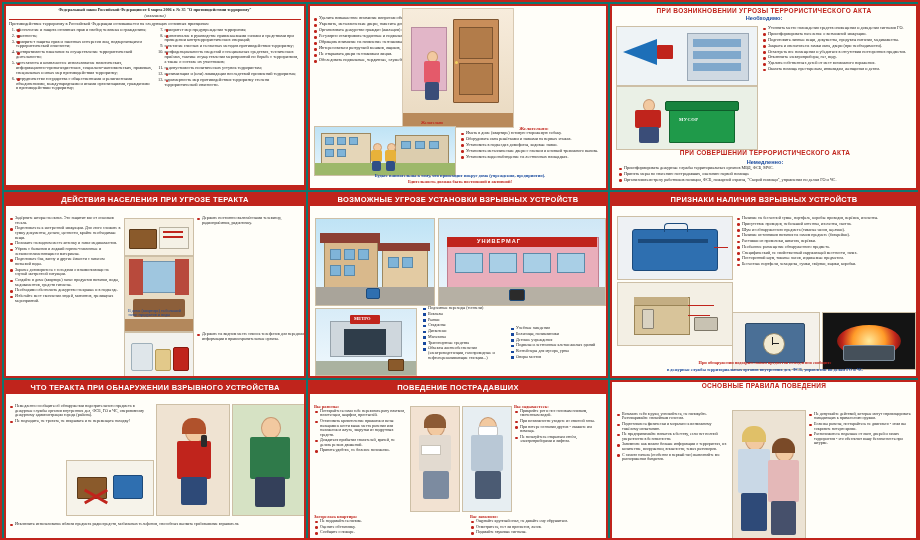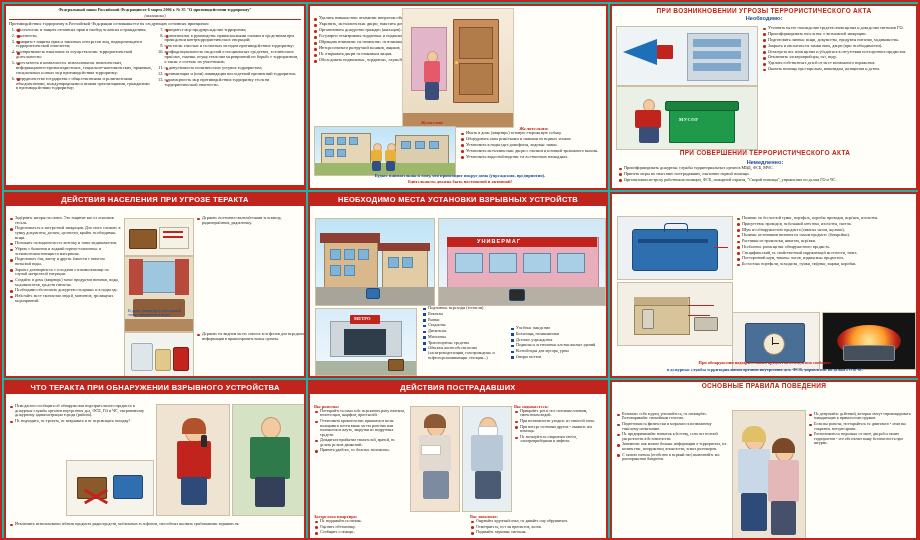--- a/index.html
+++ b/index.html
@@ -7,21 +7,21 @@
     width:920px;height:540px;
     background:#ffffff;
     font-family:"Liberation Serif", serif;
     font-size:5px;
     color:#1a1a1a;
     overflow:hidden;
   }
   .poster{
     position:relative;
     width:920px;height:540px;
-    background:#14b8a6;
+    background:#0f766e;
     box-sizing:border-box;
     border:2px solid #c0241c;
   }
   .panel{
     position:absolute;
     box-sizing:border-box;
     border:2px solid #c0241c;
     background:#fffef9;
     overflow:hidden;
   }
@@ -273,21 +273,21 @@
     </div>
 
     <div class="imgbox" style="position:absolute;left:118px;top:138px;width:68px;height:44px;border:1px solid #cdbfa6;background:#f2f2ee;">
       <div style="position:absolute;left:6px;top:10px;width:20px;height:26px;background:#dfe6ea;border:1px solid #9fb0ba;border-radius:2px;"></div>
       <div style="position:absolute;left:30px;top:16px;width:14px;height:20px;background:#e2c98a;border:1px solid #b59a56;border-radius:2px;"></div>
       <div style="position:absolute;left:48px;top:14px;width:14px;height:22px;background:#c0241c;border:1px solid #86180f;border-radius:2px;"></div>
     </div>
   </div>
 
   <div class="panel" style="left:306px;top:190px;width:300px;height:186px;">
-    <div class="ptitle t9 redbar">НЕОБХОДИМО МЕСТА УСТАНОВКИ ВЗРЫВНЫХ УСТРОЙСТВ</div>
+    <div class="ptitle t9 redbar">ВОЗМОЖНЫЕ УГРОЗЕ УСТАНОВКИ ВЗРЫВНЫХ УСТРОЙСТВ</div>
 
     <div class="imgbox" style="position:absolute;left:5px;top:24px;width:118px;height:86px;border:1px solid #cdbfa6;">
       <div class="sky" style="position:absolute;inset:0;"></div>
       <div class="bld" style="left:8px;top:22px;width:52px;height:46px;background:#d9b98c;"></div>
       <div class="roofr" style="left:4px;top:14px;width:60px;height:10px;background:#8d3f33;"></div>
       <div class="win" style="left:14px;top:30px;width:9px;height:9px;"></div>
       <div class="win" style="left:28px;top:30px;width:9px;height:9px;"></div>
       <div class="win" style="left:42px;top:30px;width:9px;height:9px;"></div>
       <div class="win" style="left:14px;top:46px;width:9px;height:9px;"></div>
       <div class="win" style="left:28px;top:46px;width:9px;height:9px;"></div>
@@ -340,20 +340,21 @@
       <div style="position:absolute;left:14px;top:12px;width:70px;height:34px;background:#cfd7dd;border:1px solid #97a3ac;"></div>
       <div style="position:absolute;left:28px;top:20px;width:42px;height:26px;background:#2f3d4a;"></div>
       <div style="position:absolute;left:34px;top:6px;width:30px;height:9px;background:#c0241c;border-radius:1px;"></div>
       <div style="position:absolute;left:38px;top:6.5px;font-size:4.5px;color:#fff;font-weight:bold;">МЕТРО</div>
       <div class="ground" style="height:14px;background:#aab2a0;"></div>
       <div class="case" style="left:72px;bottom:4px;width:14px;height:10px;"></div>
     </div>
   </div>
 
   <div class="panel" style="left:608px;top:190px;width:308px;height:186px;">
+    <div class="ptitle t9 redbar">ПРИЗНАКИ НАЛИЧИЯ ВЗРЫВНЫХ УСТРОЙСТВ</div>
     <div style="position:absolute;left:124px;top:22px;width:180px;">
       <ul style="font-size:4.1px;">
         <li>Наличие на бесхозной сумке, портфеле, коробке проводов, верёвок, изоленты.</li>
         <li>Присутствие проводов, небольшой антенны, изоленты, скотча.</li>
         <li>Шум из обнаруженного предмета (тиканье часов, щелчки).</li>
         <li>Наличие источников питания на самом предмете (батарейки).</li>
         <li>Растяжки из проволоки, шпагата, верёвки.</li>
         <li>Необычное размещение обнаруженного предмета.</li>
         <li>Специфический, не свойственный окружающей местности, запах.</li>
         <li>Посторонний шум, тиканье часов, издаваемые предметом.</li>
@@ -427,21 +428,21 @@
 
     <div class="imgbox" style="position:absolute;left:60px;top:78px;width:86px;height:54px;border:1px solid #cdbfa6;background:#f6f3ea;">
       <div class="case" style="left:10px;top:16px;width:28px;height:20px;"></div>
       <div class="bag" style="left:46px;top:14px;width:28px;height:22px;"></div>
       <div style="position:absolute;left:16px;top:34px;width:26px;height:3px;background:#c0241c;transform:rotate(30deg);"></div>
       <div style="position:absolute;left:16px;top:34px;width:26px;height:3px;background:#c0241c;transform:rotate(-30deg);"></div>
     </div>
   </div>
 
   <div class="panel" style="left:306px;top:378px;width:300px;height:160px;">
-    <div class="ptitle t9 redbar">ДЕЙСТВИЯ ПОСТРАДАВШИХ</div>
+    <div class="ptitle t9 redbar">ПОВЕДЕНИЕ ПОСТРАДАВШИХ</div>
     <div style="position:absolute;left:4px;top:22px;width:92px;">
       <div class="bold" style="font-size:4.6px;color:#c0241c;">Вы ранены:</div>
       <ul style="font-size:4px;">
         <li>Постарайтесь сами себе перевязать рану платком, полотенцем, шарфом, простынёй.</li>
         <li>Остановить кровотечение прижатием вены пальцами к кости выше места ранения или наложением жгута, закрутки из подручных средств.</li>
         <li>Дождаться прибытия спасателей, врачей, не делать резких движений.</li>
         <li>Принять удобное, не болевое положение.</li>
       </ul>
     </div>
     <div style="position:absolute;left:204px;top:22px;width:92px;">

